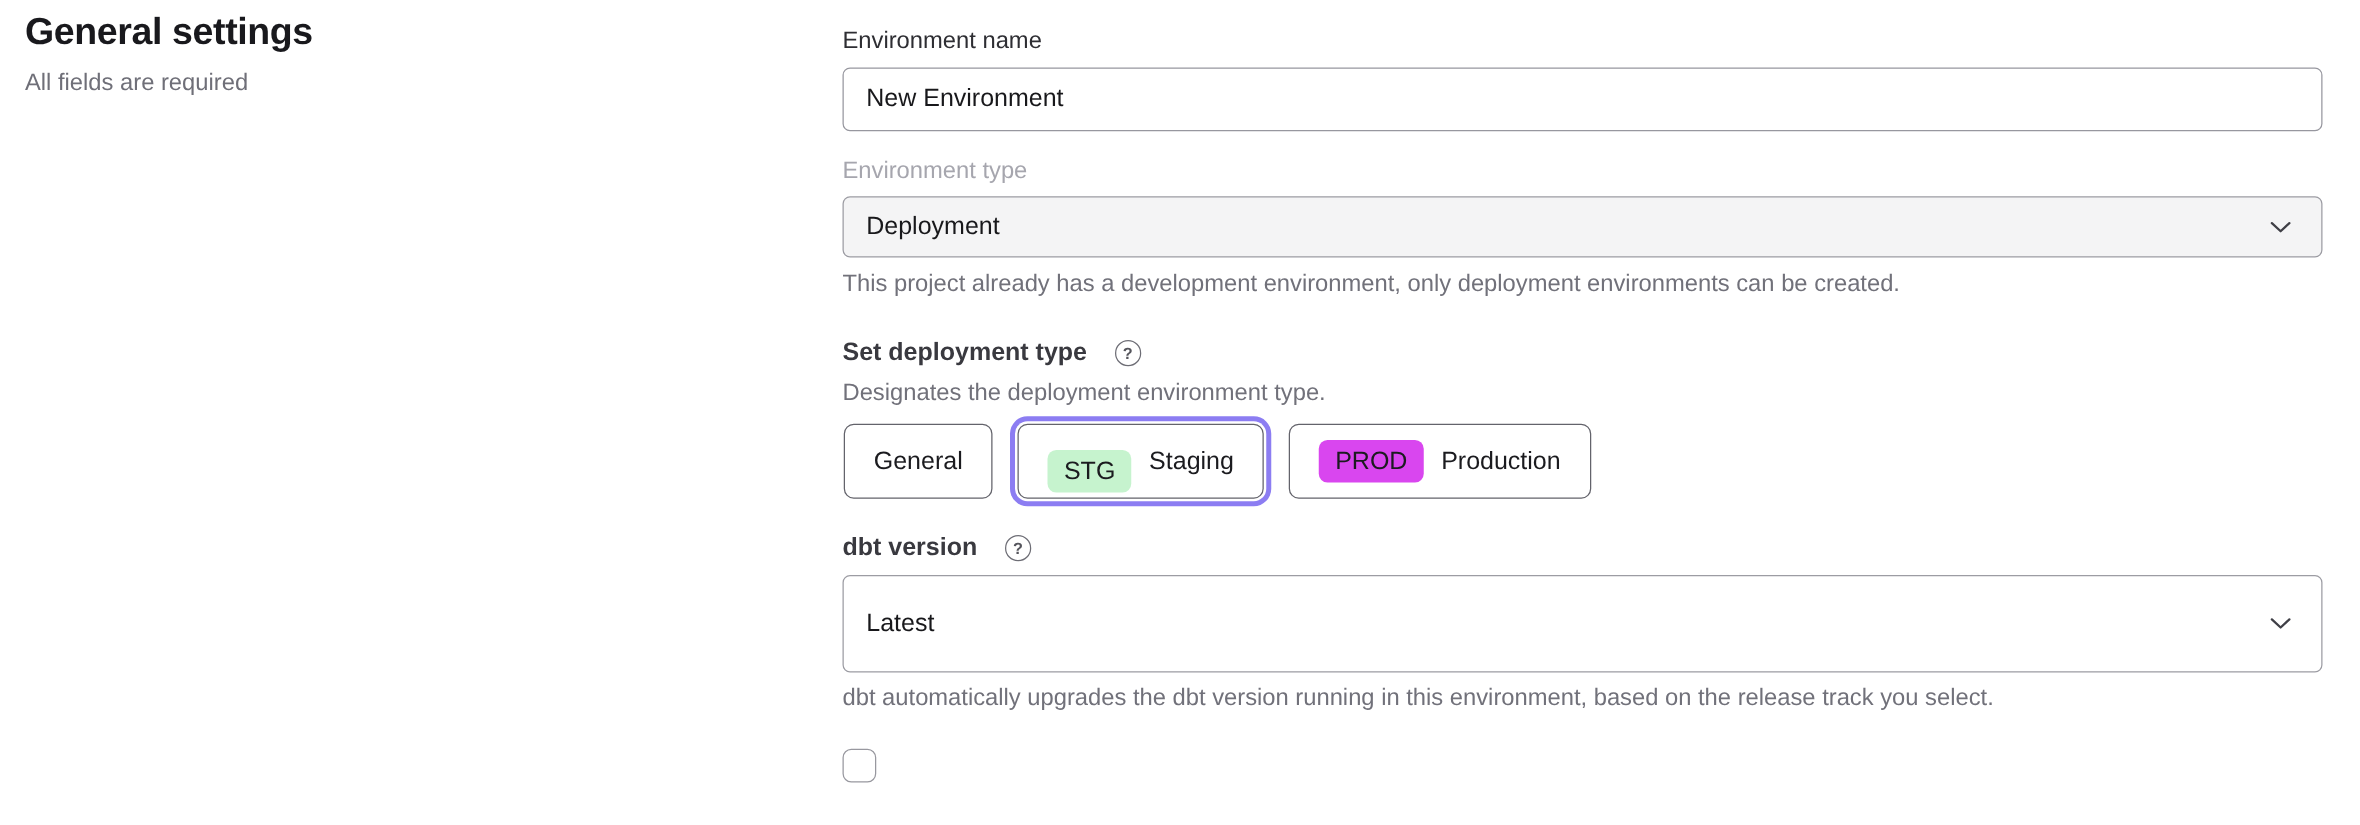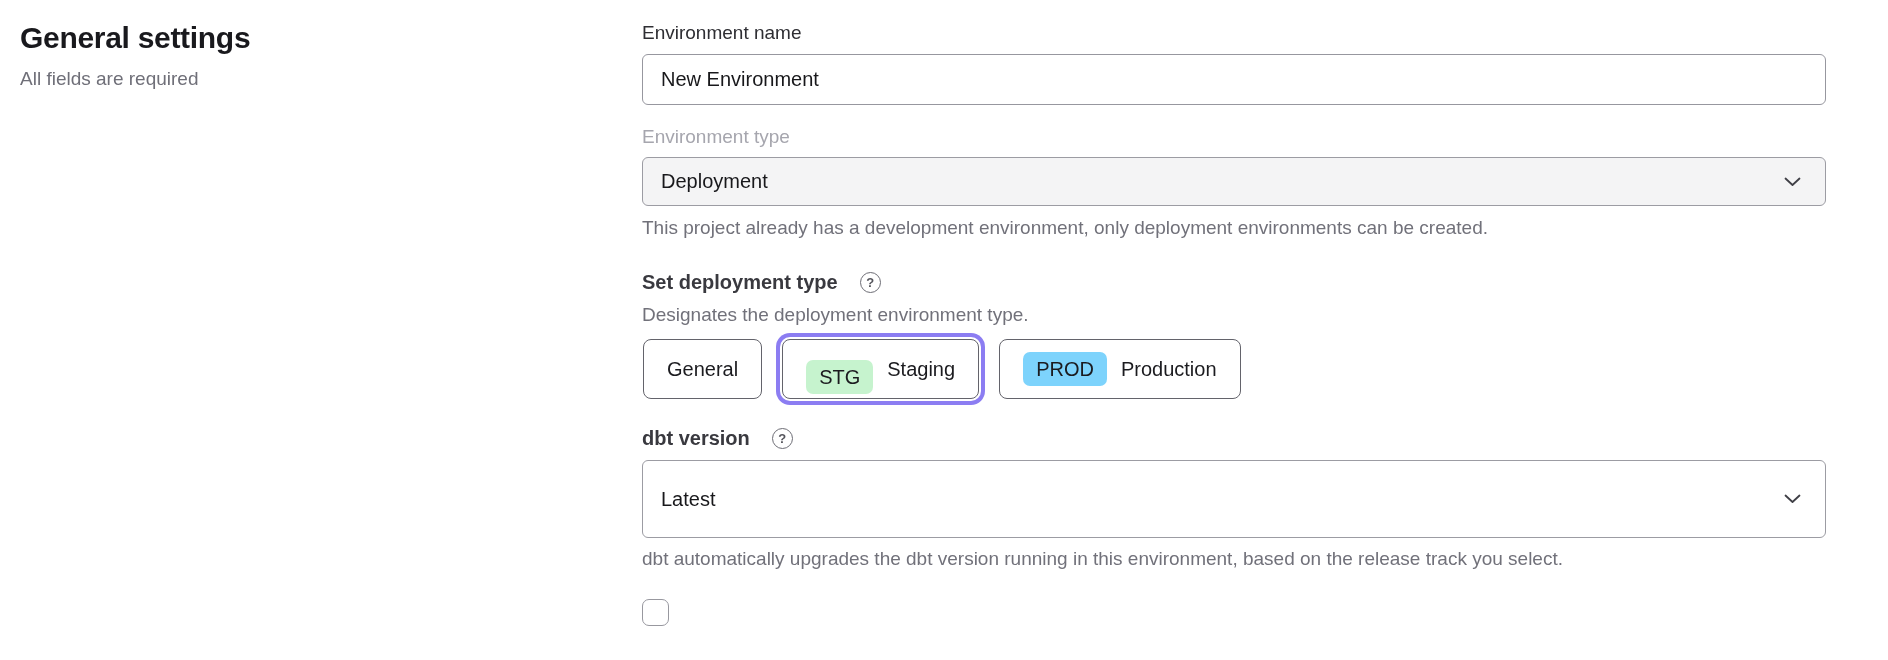--- a/index.html
+++ b/index.html
@@ -7,29 +7,29 @@
   body {
     width: 1888px; height: 660px;
     background: #ffffff;
     font-family: "Liberation Sans", sans-serif;
     color: #1b1b1f;
     overflow: hidden;
     position: relative;
   }
 
   
-  .intro { position: absolute; left: 20px; top: 20px; width: 560px; }
+  .intro { position: absolute; left: 20px; top: 8px; width: 560px; }
   .intro h1 {
     margin: 0; font-size: 30px; font-weight: 700;
     color: #19191d; letter-spacing: -0.3px; line-height: 1.2;
   }
   .intro .subtitle { margin-top: 12px; font-size: 19px; color: #6f6f78; }
 
   
-  .form { position: absolute; left: 642px; top: 0; width: 1184px; }
+  .form { position: absolute; left: 674px; top: 0; width: 1184px; }
 
   .field-label { margin-top: 22px; font-size: 19px; color: #2e2e33; line-height: 22px; }
   .field-label.disabled { margin-top: 21px; color: #a6a6ae; }
 
   .text-input {
     display: block; width: 100%; height: 51px; margin-top: 10px;
     border: 1px solid #97979f; border-radius: 6px;
     padding: 0 18px; font-size: 20px; color: #18181b;
     font-family: "Liberation Sans", sans-serif; background: #ffffff;
     outline: none;
@@ -70,21 +70,21 @@
   .type-btn.selected {
     border-radius: 8px;
     box-shadow: 0 0 0 2px #ffffff, 0 0 0 6px #8c7df2;
     margin: 0 6px;
   }
   .badge {
     display: inline-block; padding: 5px 13px; border-radius: 7px;
     font-size: 20px; font-weight: 500; color: #1b1b1f; line-height: 24px;
   }
   .badge.stg  { background: #c6f3ce; margin-top: 16px; }
-  .badge.prod { background: #7dd3fc; }
+  .badge.prod { background: #d946ef; }
 
   .checkbox-row { margin-top: 29px; display: flex; align-items: center; gap: 18px; }
   .checkbox {
     width: 27px; height: 27px; border: 1.5px solid #98989f; border-radius: 7px;
     background: #ffffff; cursor: pointer; flex: none;
   }
   .checkbox-label { font-size: 20px; font-weight: 600; color: #222227; }
 </style>
 </head>
 <body>

